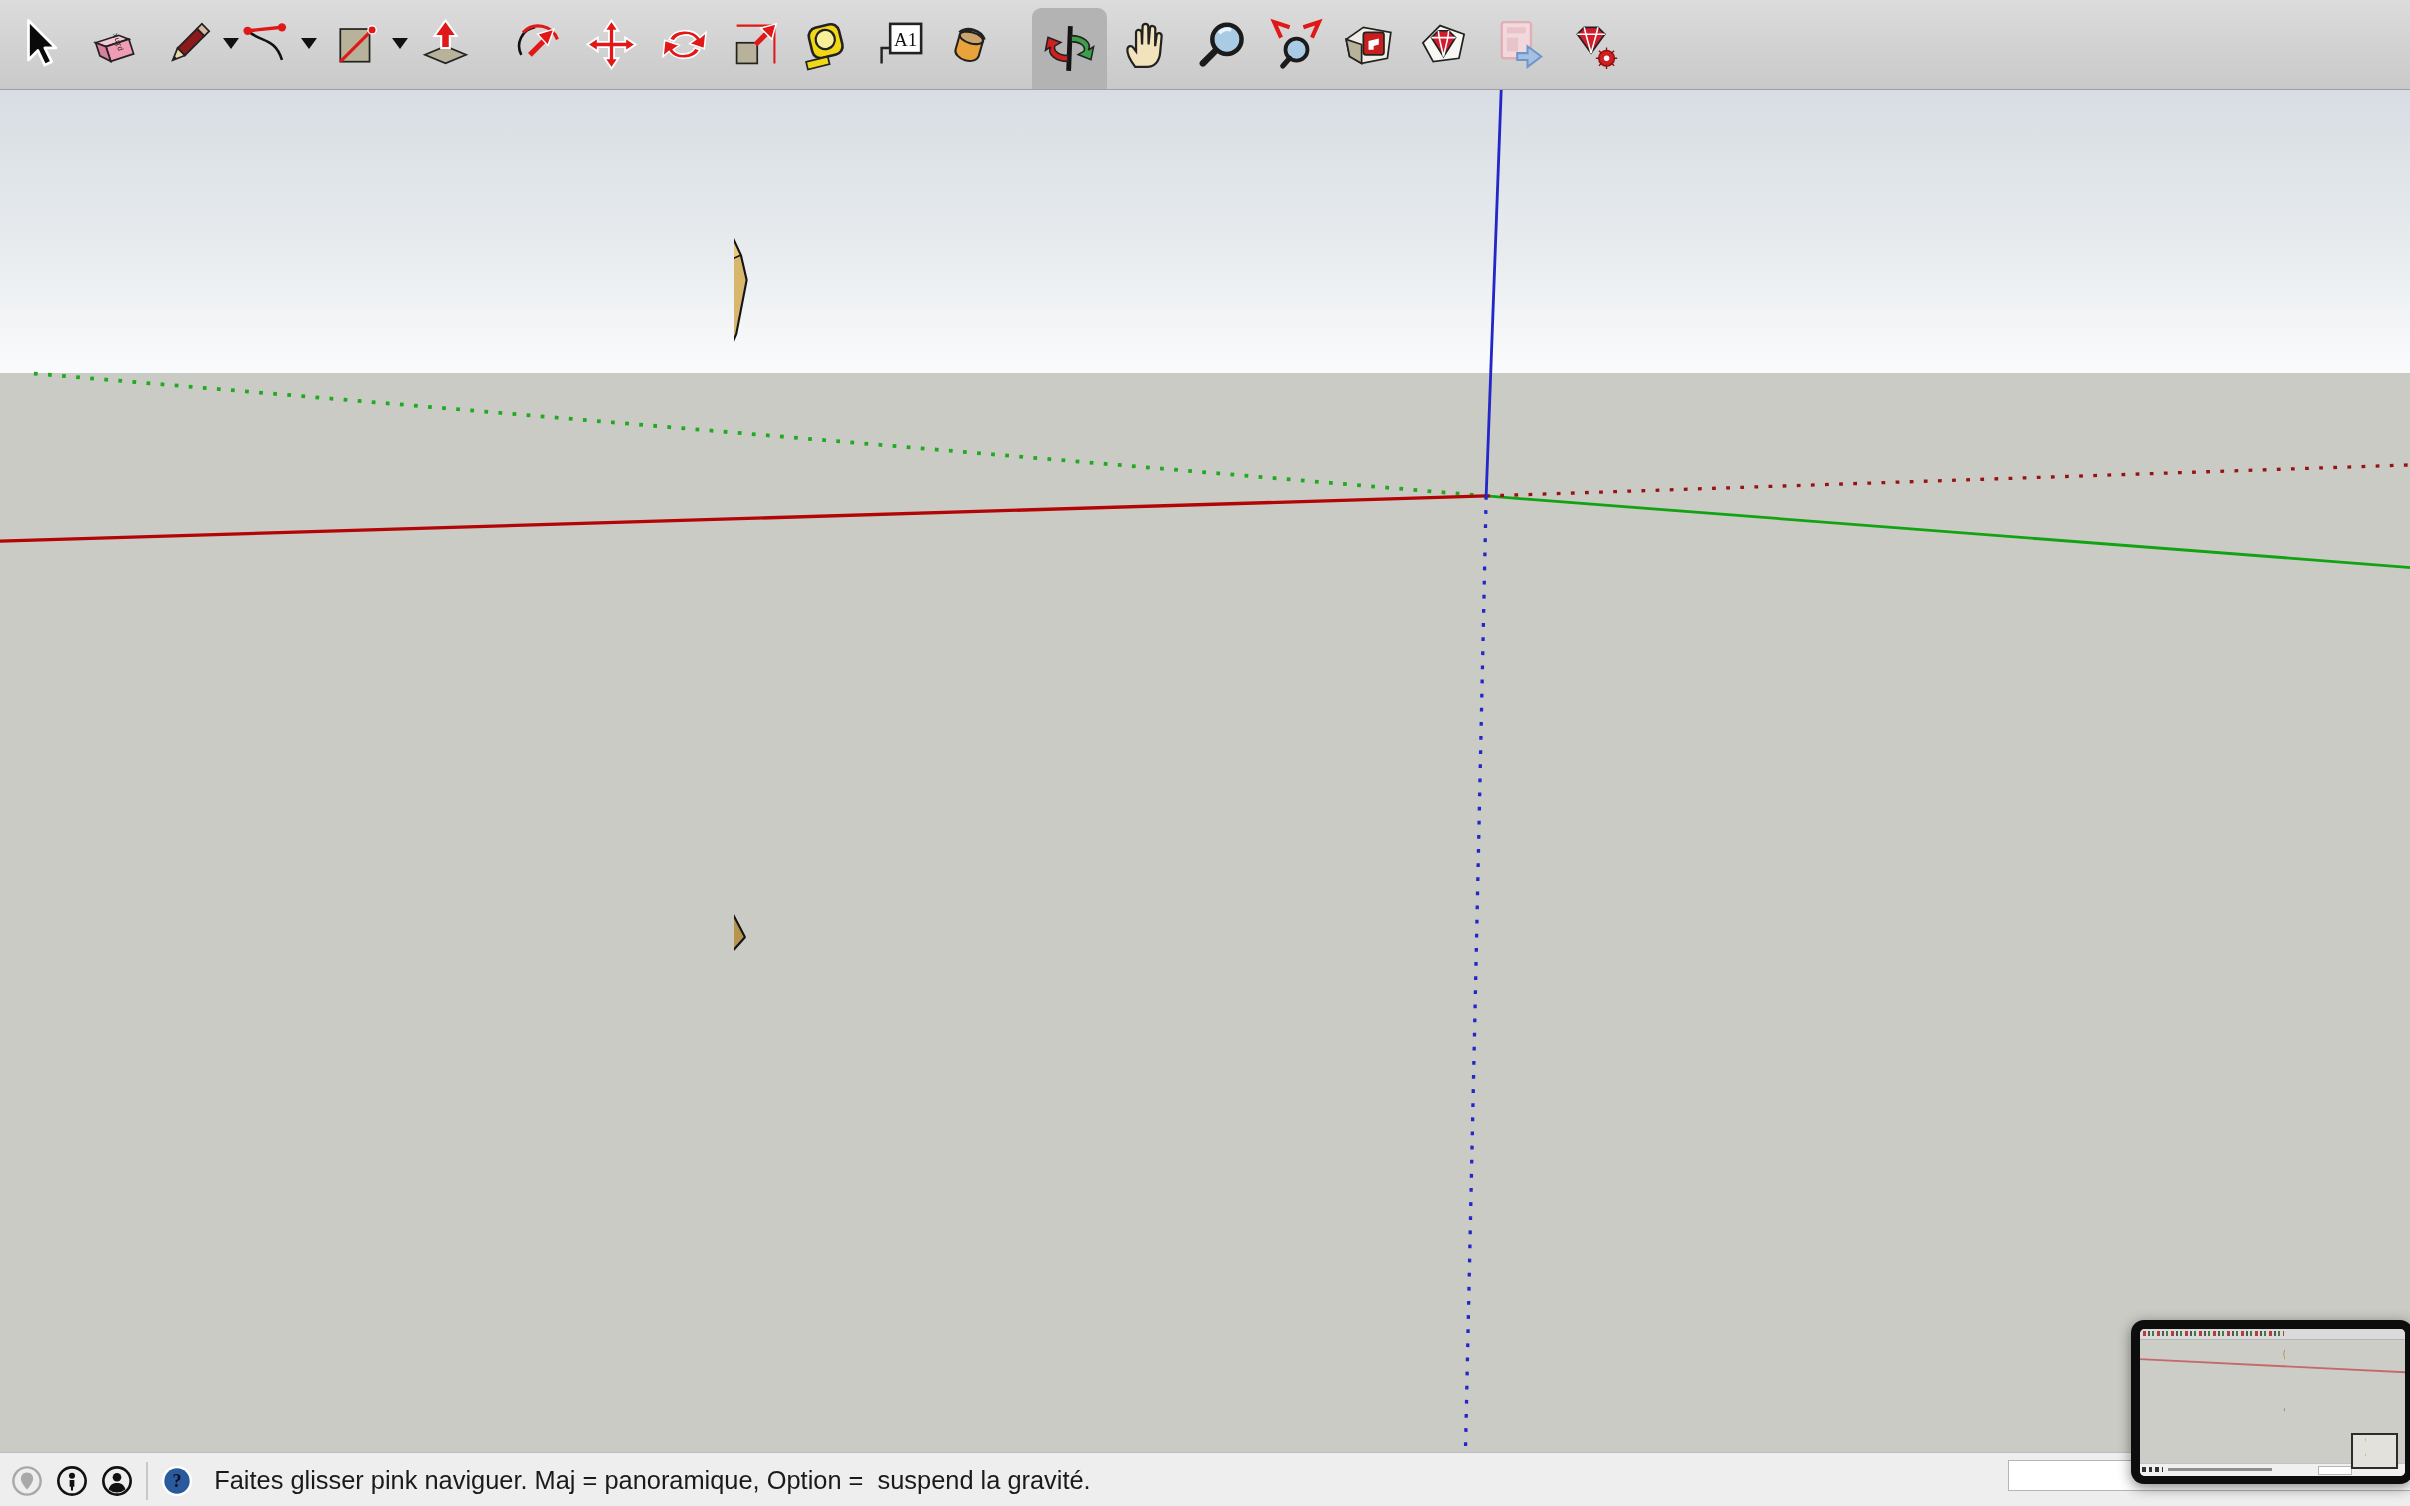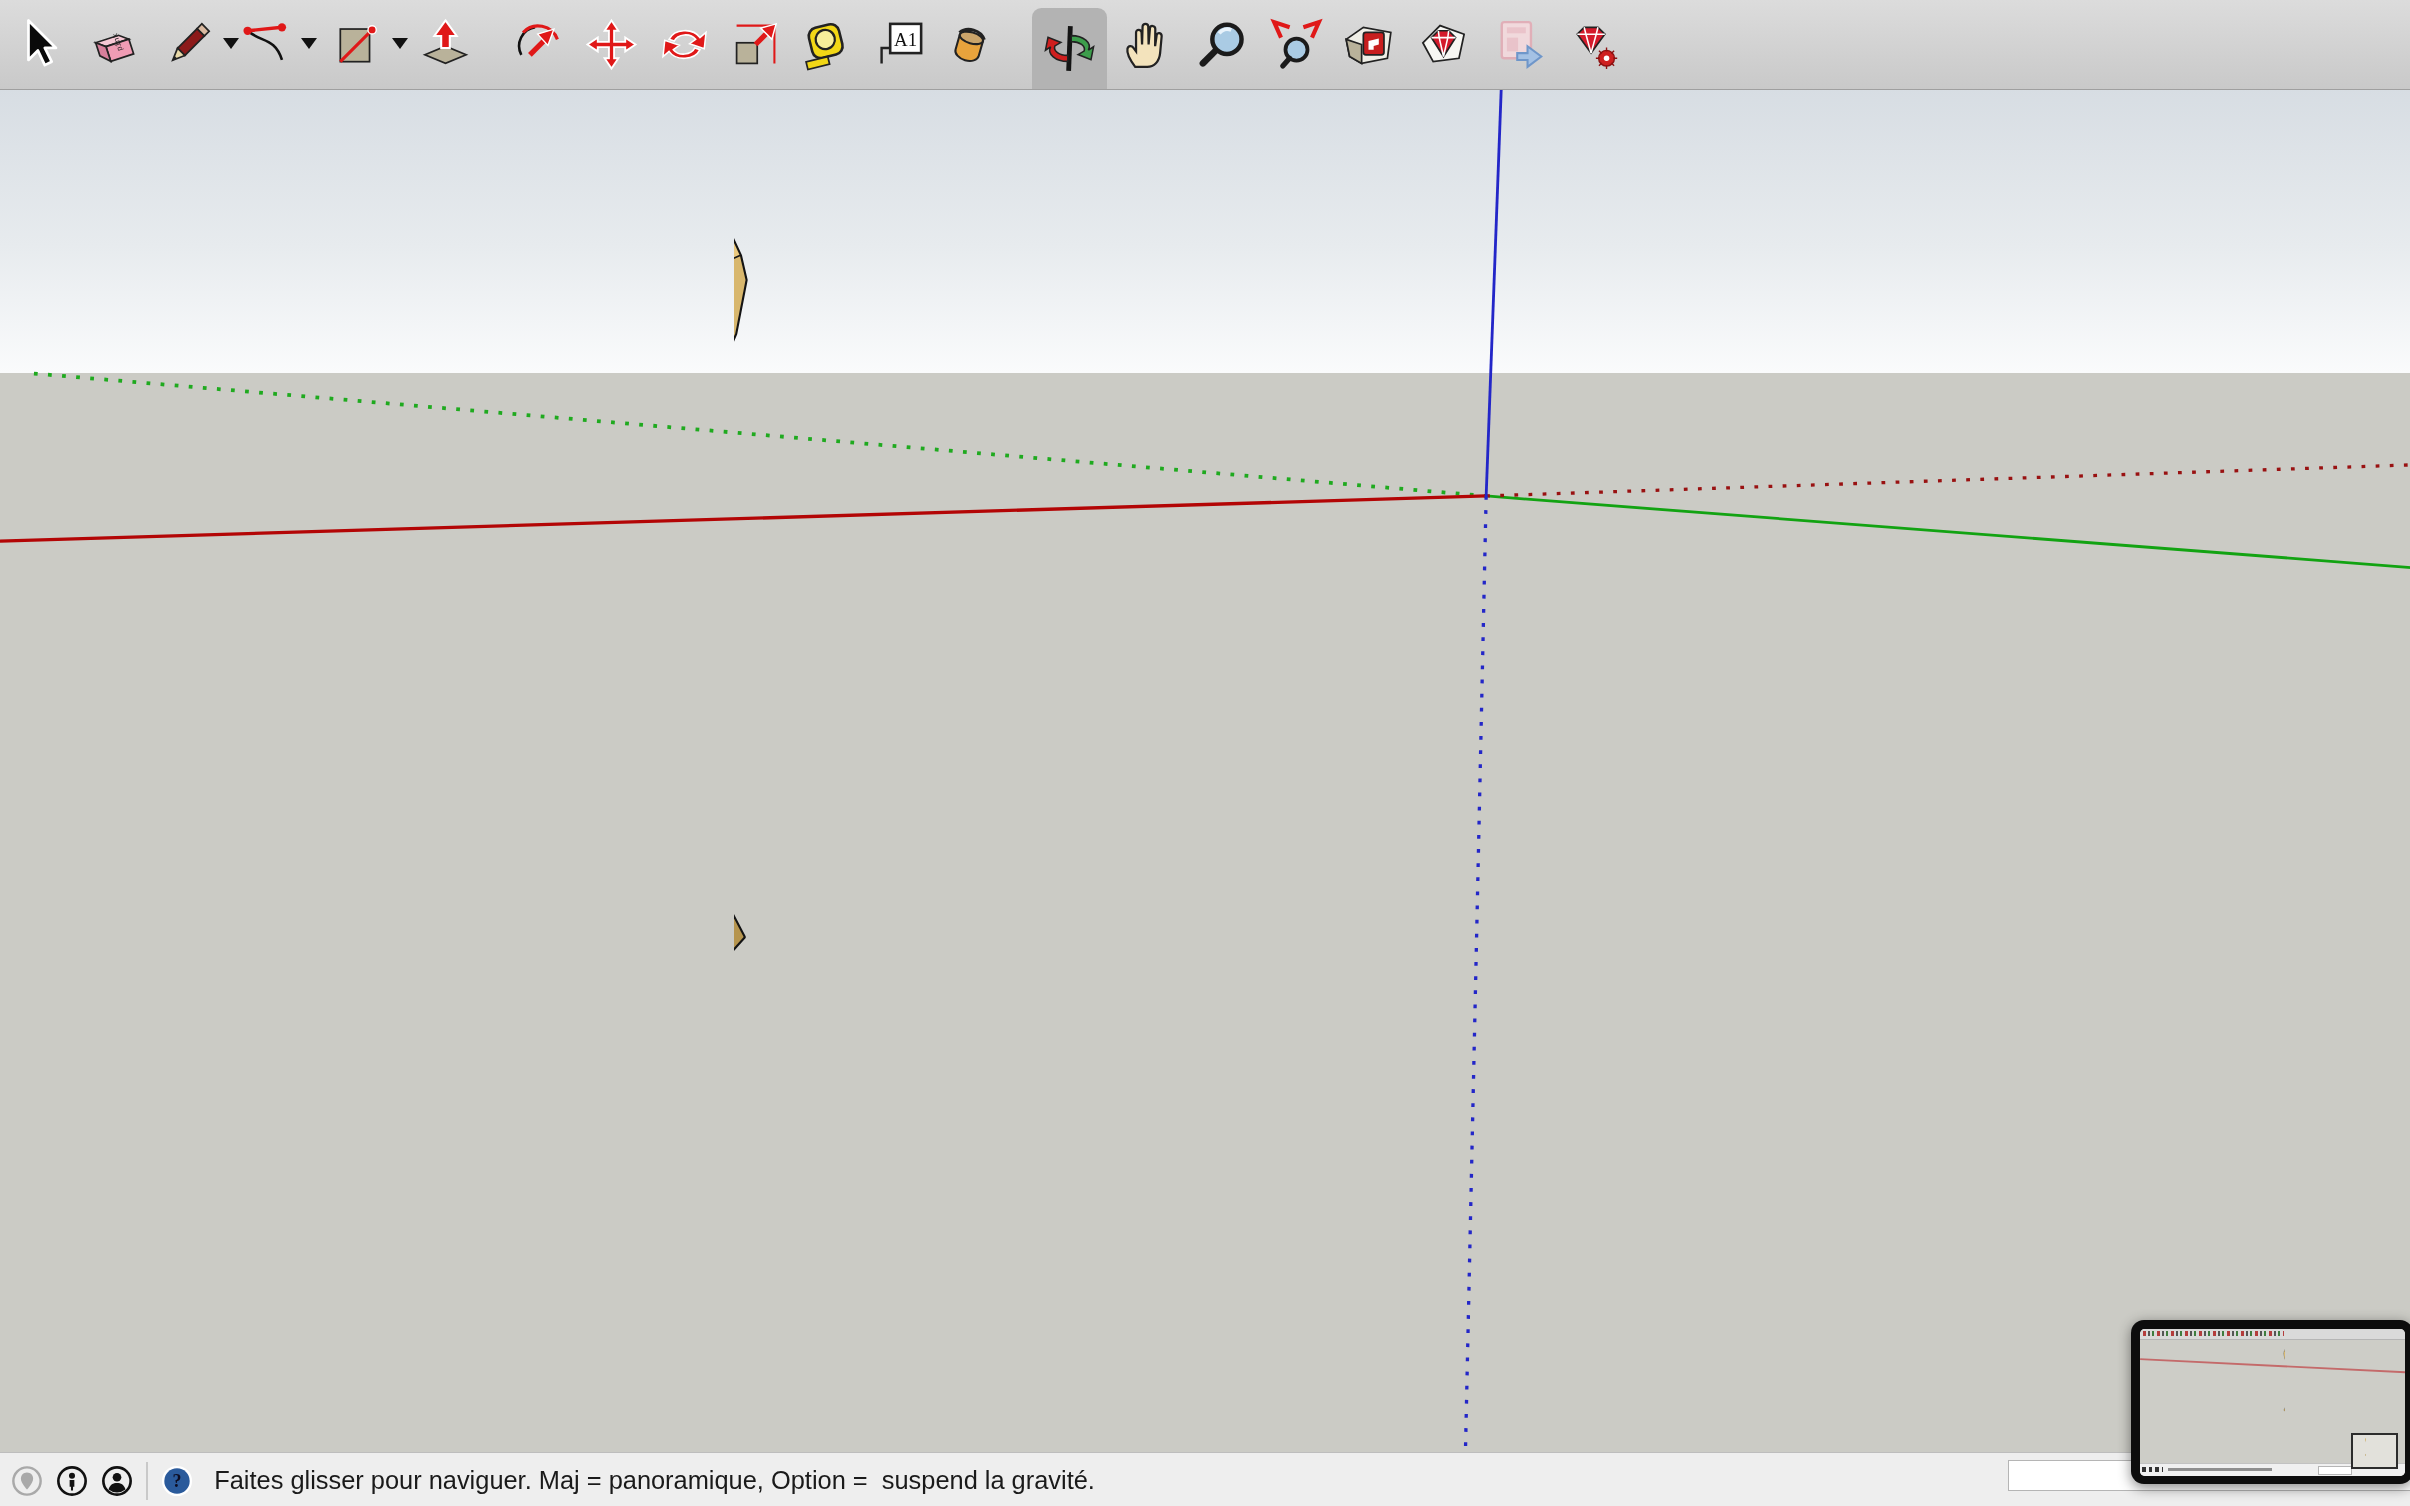--- a/index.html
+++ b/index.html
@@ -411,21 +411,21 @@
   <svg class="sb-icon" viewBox="0 0 34 34" width="32" height="32">
       <use href="#sym-status-credits"></use>
     </svg>
   <svg class="sb-icon" viewBox="0 0 34 34" width="32" height="32">
       <use href="#sym-status-sign-in"></use>
     </svg>
   <div id="sb-divider"></div>
   <svg class="sb-icon" viewBox="0 0 34 34" width="32" height="32">
       <use href="#sym-status-help"></use>
     </svg>
-  <span id="sb-message">Faites glisser pour naviguer. Maj = panoramique, Option =  suspend la gravité.</span>
+  <span id="sb-message">Faites glisser pink naviguer. Maj = panoramique, Option =  suspend la gravité.</span>
 </div>
 <span id="measures-label">Mesures</span>
 <input id="measures-input" type="text" value="" style="">
 
 <div id="thumb">
   <div id="thumb-screen">
     <div id="thumb-toolbar">
         <div class="ticks"></div>
       </div>
     <svg width="266" height="147" style="position:absolute;left:0;top:0" viewBox="0 0 282 156">

